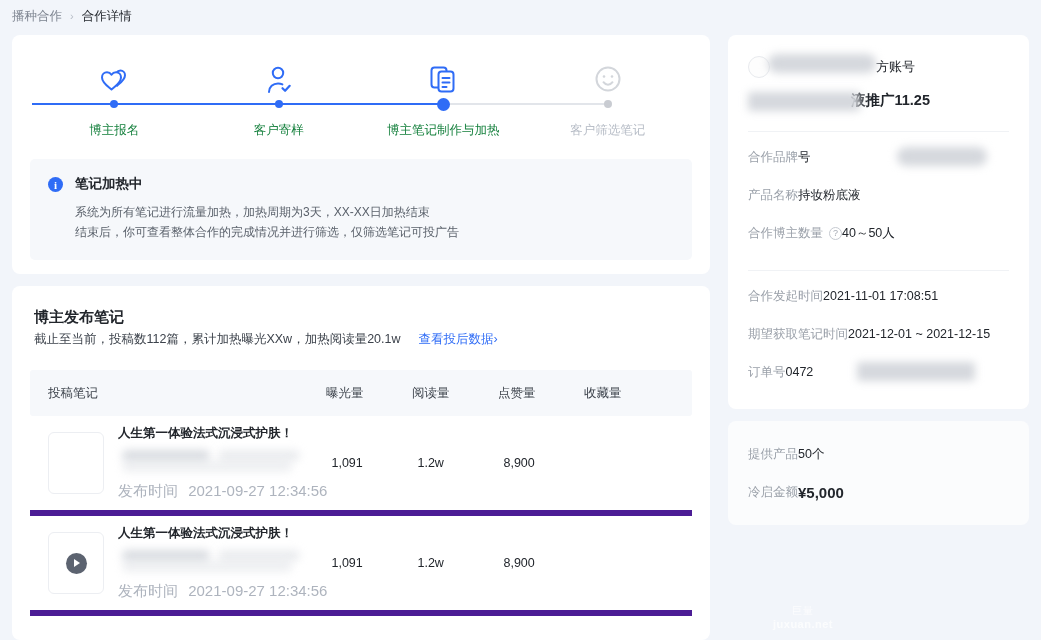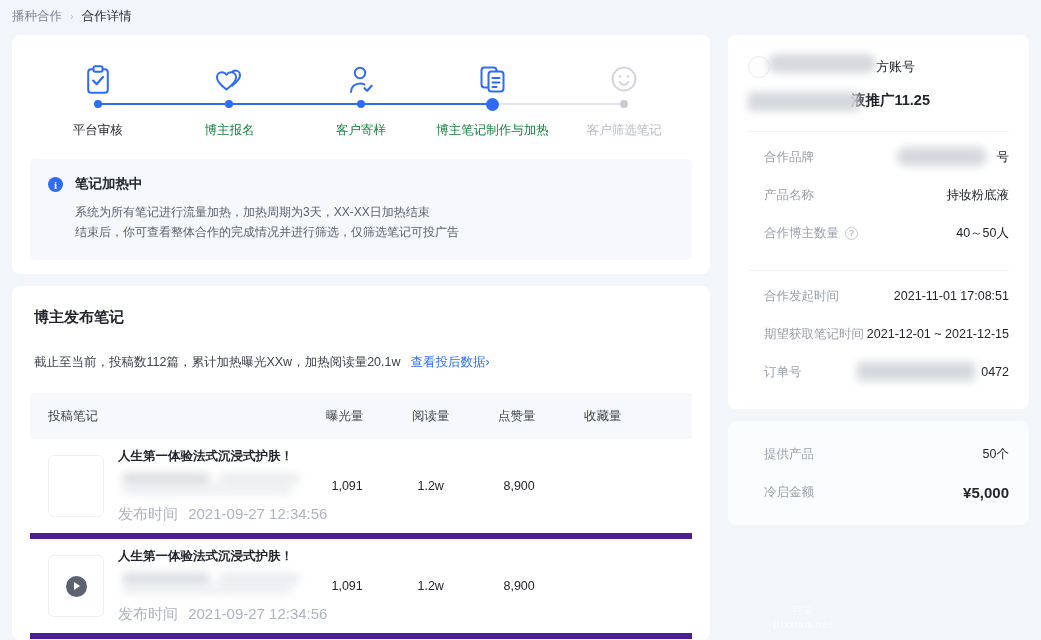--- a/index.html
+++ b/index.html
@@ -107,23 +107,23 @@
   }
   .notice-line {
     font-size: 12px; color: #5a616b; line-height: 20px;
   }
 
   
   .card-notes { margin-top: 12px; padding: 22px 0 8px 0; height: 354px; overflow: hidden; }
   .notes-head { padding: 0 22px; }
   .notes-title { font-size: 15px; color: #22262c; font-weight: bold; }
   .notes-sub {
-    margin-top: 27px;
+    margin-top: 4px;
     font-size: 12.5px; color: #3c424b;
-    display: flex; align-items: flex-end; gap: 10px;
+    display: flex; align-items: flex-end; gap: 18px;
   }
   .notes-link { color: #2f6cf6; cursor: pointer; font-size: 12.5px; }
 
   
   .tbl { margin: 22px 18px 0 18px; }
   .tbl-head {
     display: flex; align-items: center;
     background: #f6f8fb;
     height: 46px;
     border-radius: 3px;
@@ -198,24 +198,23 @@
   .title-blur {
     position: absolute; left: 0; top: 1px;
     width: 112px; height: 19px; border-radius: 3px;
     background: #d5d8dd; filter: blur(4px);
   }
   .side-title { font-size: 14.5px; color: #22262c; font-weight: bold; margin-left: 103px; }
   .divider { height: 1px; background: #f0f2f5; margin: 18px 0 0 0; }
 
   .info-list { padding-top: 6px; }
   .info-row {
-    display: flex; align-items: center; justify-content: space-between;
+    display: flex; align-items: center; justify-content: flex-start;
     height: 38px;
     position: relative;
-    margin-left: 16px;
   }
   .info-label {
     font-size: 12.5px; color: #9aa0a9;
     display: flex; align-items: center; gap: 6px;
   }
   .help {
     width: 13px; height: 13px; border-radius: 50%;
     border: 1px solid #c6cad1; color: #a6abb4;
     font-size: 9px; line-height: 11px; text-align: center;
   }
@@ -248,35 +247,20 @@
     <span class="bc-root">播种合作</span>
     <span class="bc-sep">›</span>
     <span class="bc-current">合作详情</span>
   </div>
 
   <div class="main-col">
 
     <div class="card card-stepper">
       <div class="stepper">
 
-        <div class="step">
-          <div class="step-icon">
-            <svg width="26" height="30" viewBox="0 0 26 30" fill="none">
-              <rect x="3.2" y="4.2" width="19.6" height="23.6" rx="3" stroke="#2f6cf6" stroke-width="2"></rect>
-              <rect x="8.5" y="1.2" width="9" height="5.6" rx="1.8" stroke="#2f6cf6" stroke-width="2" fill="#fff"></rect>
-              <path d="M8.2 15.6l3.4 3.6 6.4-7.2" stroke="#2f6cf6" stroke-width="2.2" stroke-linecap="round" stroke-linejoin="round"></path>
-            </svg>
-          </div>
-          <div class="step-dotrow">
-
-            <span class="step-line right"></span>
-            <span class="step-dot"></span>
-          </div>
-          <div class="step-label lbl-done">平台审核</div>
-        </div>
 
         <div class="step">
           <div class="step-icon">
             <svg width="30" height="30" viewBox="0 0 30 30" fill="none">
               <path d="M12.5 24.5C8.5 21 3 17.5 3 12.4 3 9.4 5.2 7.2 8 7.2c1.9 0 3.5 1 4.5 2.5 1-1.5 2.6-2.5 4.5-2.5 2.8 0 5 2.2 5 5.2 0 5.1-5.5 8.6-9.5 12.1z" stroke="#2f6cf6" stroke-width="2" stroke-linejoin="round"></path>
               <path d="M17.5 21.2c3.6-3.2 8.5-6.4 8.5-11 0-2.7-2-4.7-4.5-4.7-1.7 0-3.2.9-4 2.2" stroke="#2f6cf6" stroke-width="2" stroke-linejoin="round"></path>
             </svg>
           </div>
           <div class="step-dotrow">
             <span class="step-line left"></span>

